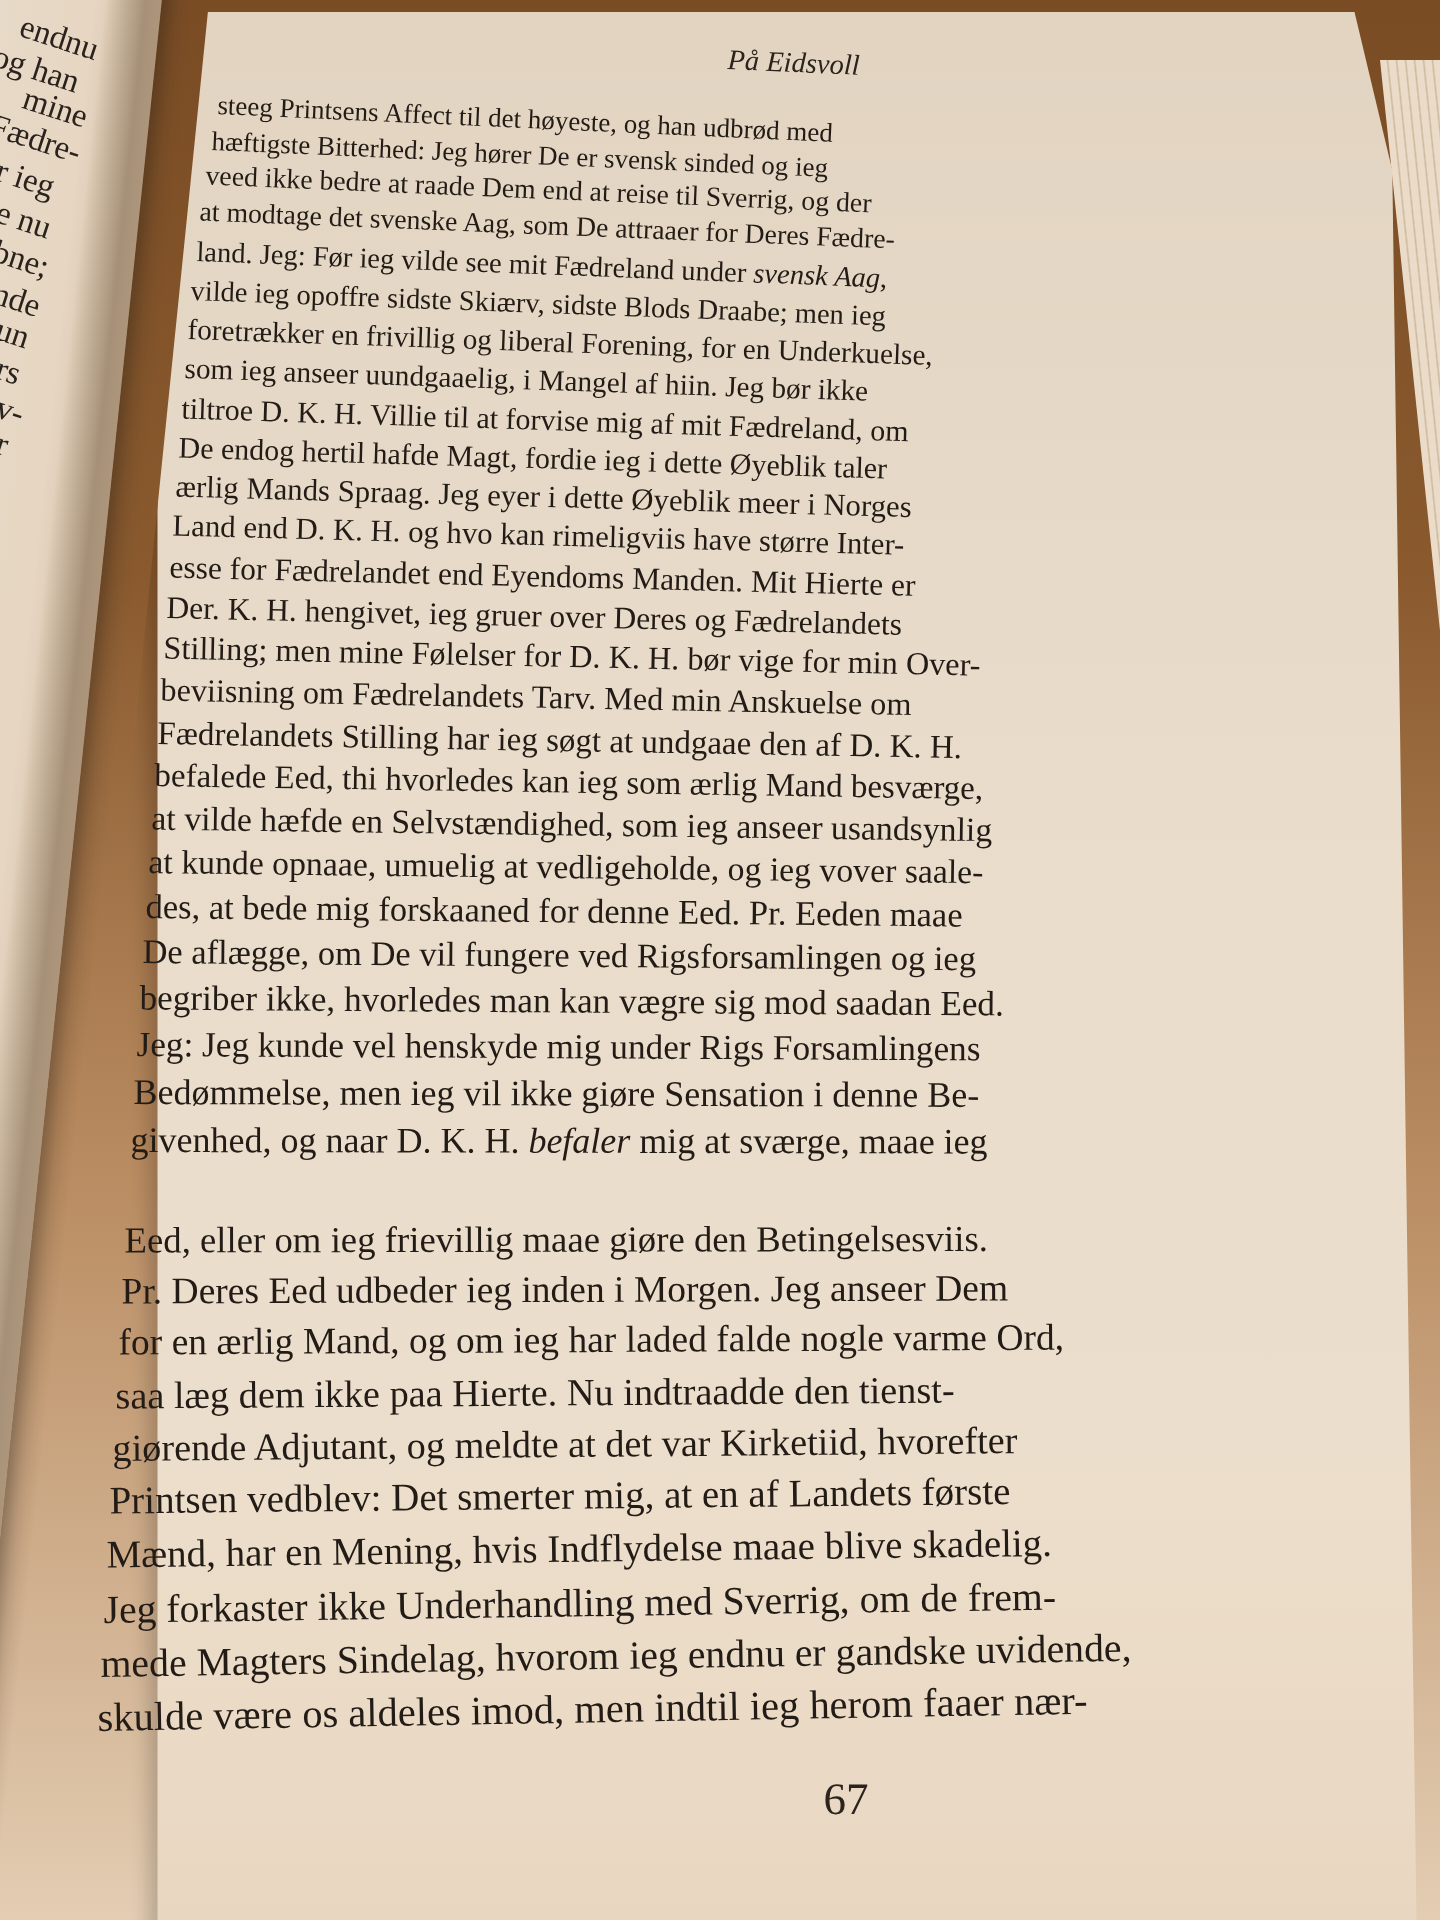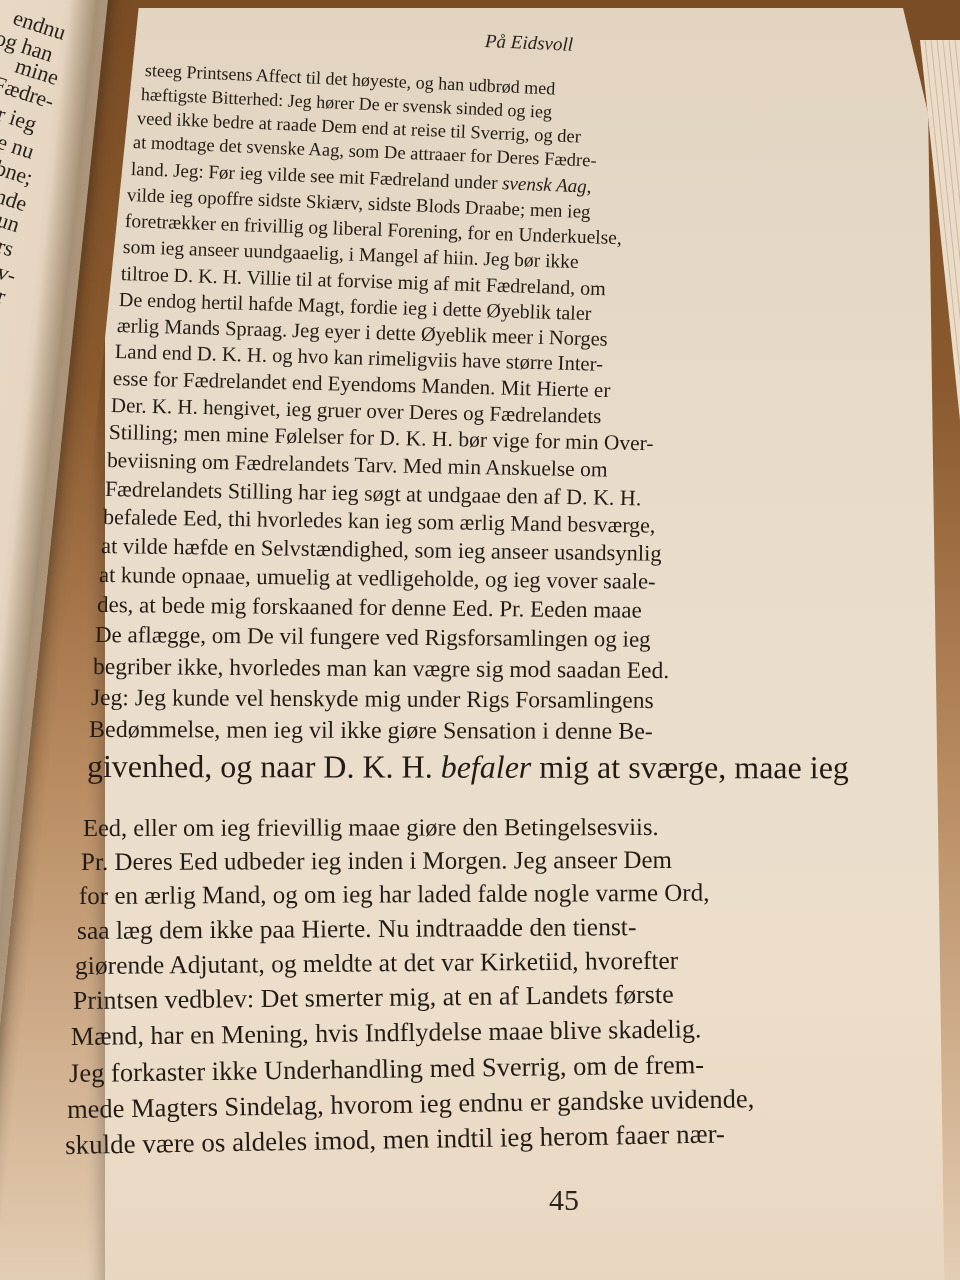--- a/index.html
+++ b/index.html
@@ -152,27 +152,27 @@
     <div class="text-line" style="left:2px;top:440px;font-size:21.5px;transform:rotate(1.1deg);">beviisning om Fædrelandets Tarv. Med min Anskuelse om</div>
     <div class="text-line" style="left:0px;top:468px;font-size:22px;transform:rotate(1deg);">Fædrelandets Stilling har ieg søgt at undgaae den af D. K. H.</div>
     <div class="text-line" style="left:-2px;top:496px;font-size:22px;transform:rotate(0.9deg);">befalede Eed, thi hvorledes kan ieg som ærlig Mand besværge,</div>
     <div class="text-line" style="left:-4px;top:525px;font-size:22.5px;transform:rotate(0.8deg);">at vilde hæfde en Selvstændighed, som ieg anseer usandsynlig</div>
     <div class="text-line" style="left:-6px;top:554px;font-size:22.5px;transform:rotate(0.7deg);">at kunde opnaae, umuelig at vedligeholde, og ieg vover saale-</div>
     <div class="text-line" style="left:-8px;top:584px;font-size:23px;transform:rotate(0.6deg);">des, at bede mig forskaaned for denne Eed. Pr. Eeden maae</div>
     <div class="text-line" style="left:-10px;top:614px;font-size:23px;transform:rotate(0.5deg);">De aflægge, om De vil fungere ved Rigsforsamlingen og ieg</div>
     <div class="text-line" style="left:-12px;top:645px;font-size:23.5px;transform:rotate(0.4deg);">begriber ikke, hvorledes man kan vægre sig mod saadan Eed.</div>
     <div class="text-line" style="left:-14px;top:676px;font-size:23.5px;transform:rotate(0.3deg);">Jeg: Jeg kunde vel henskyde mig under Rigs Forsamlingens</div>
     <div class="text-line" style="left:-16px;top:708px;font-size:24px;transform:rotate(0.2deg);">Bedømmelse, men ieg vil ikke giøre Sensation i denne Be-</div>
-    <div class="text-line" style="left:-18px;top:740px;font-size:32px;transform:rotate(0.1deg);">givenhed, og naar D. K. H. <i>befaler</i> mig at sværge, maae ieg</div>
+    <div class="text-line" style="left:-18px;top:740px;font-size:24px;transform:rotate(0.1deg);">givenhed, og naar D. K. H. <i>befaler</i> mig at sværge, maae ieg</div>
     <div class="text-line" style="left:-22px;top:806px;font-size:24.5px;transform:rotate(-0.1deg);">Eed, eller om ieg frievillig maae giøre den Betingelsesviis.</div>
     <div class="text-line" style="left:-24px;top:840px;font-size:25px;transform:rotate(-0.2deg);">Pr. Deres Eed udbeder ieg inden i Morgen. Jeg anseer Dem</div>
     <div class="text-line" style="left:-26px;top:874px;font-size:25px;transform:rotate(-0.3deg);">for en ærlig Mand, og om ieg har laded falde nogle varme Ord,</div>
     <div class="text-line" style="left:-28px;top:908px;font-size:25.5px;transform:rotate(-0.4deg);">saa læg dem ikke paa Hierte. Nu indtraadde den tienst-</div>
     <div class="text-line" style="left:-30px;top:943px;font-size:25.5px;transform:rotate(-0.5deg);">giørende Adjutant, og meldte at det var Kirketiid, hvorefter</div>
     <div class="text-line" style="left:-32px;top:978px;font-size:26px;transform:rotate(-0.6deg);">Printsen vedblev: Det smerter mig, at en af Landets første</div>
     <div class="text-line" style="left:-34px;top:1014px;font-size:26px;transform:rotate(-0.7deg);">Mænd, har en Mening, hvis Indflydelse maae blive skadelig.</div>
     <div class="text-line" style="left:-36px;top:1050px;font-size:26.5px;transform:rotate(-0.8deg);">Jeg forkaster ikke Underhandling med Sverrig, om de frem-</div>
     <div class="text-line" style="left:-38px;top:1086px;font-size:26.5px;transform:rotate(-0.9deg);">mede Magters Sindelag, hvorom ieg endnu er gandske uvidende,</div>
     <div class="text-line" style="left:-40px;top:1122px;font-size:27px;transform:rotate(-1deg);">skulde være os aldeles imod, men indtil ieg herom faaer nær-</div>
 
-    <div class="page-number">45</div>
+    <div class="page-number">67</div>
   </div>
 </div>
 
 </body></html>

